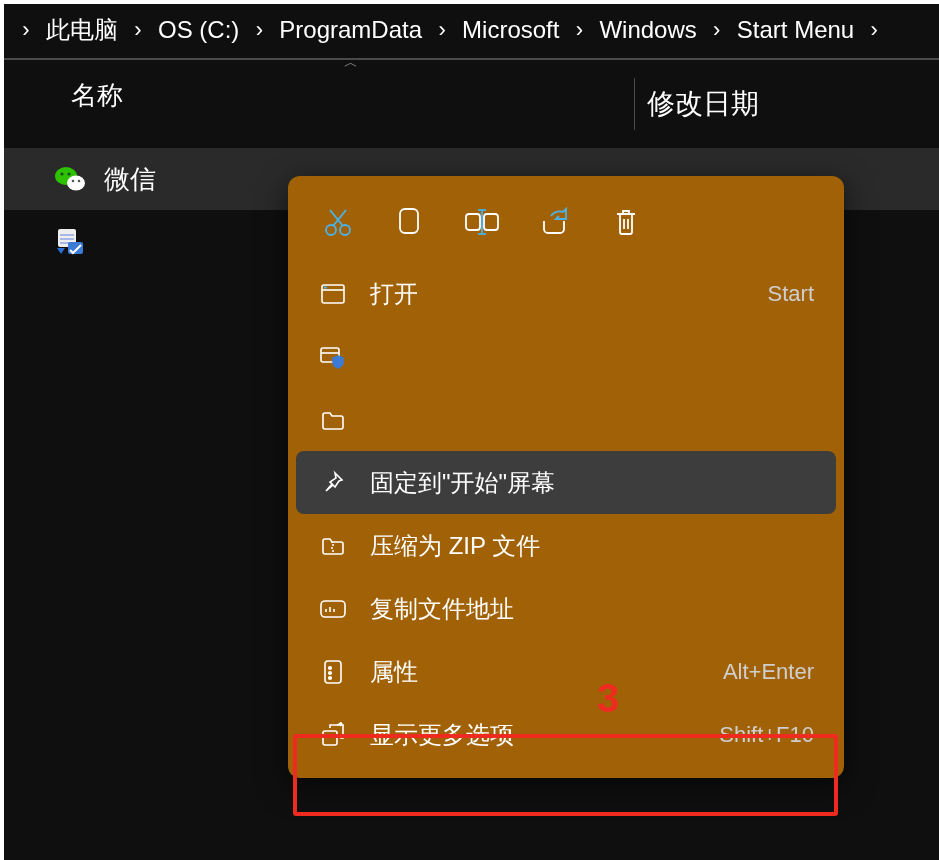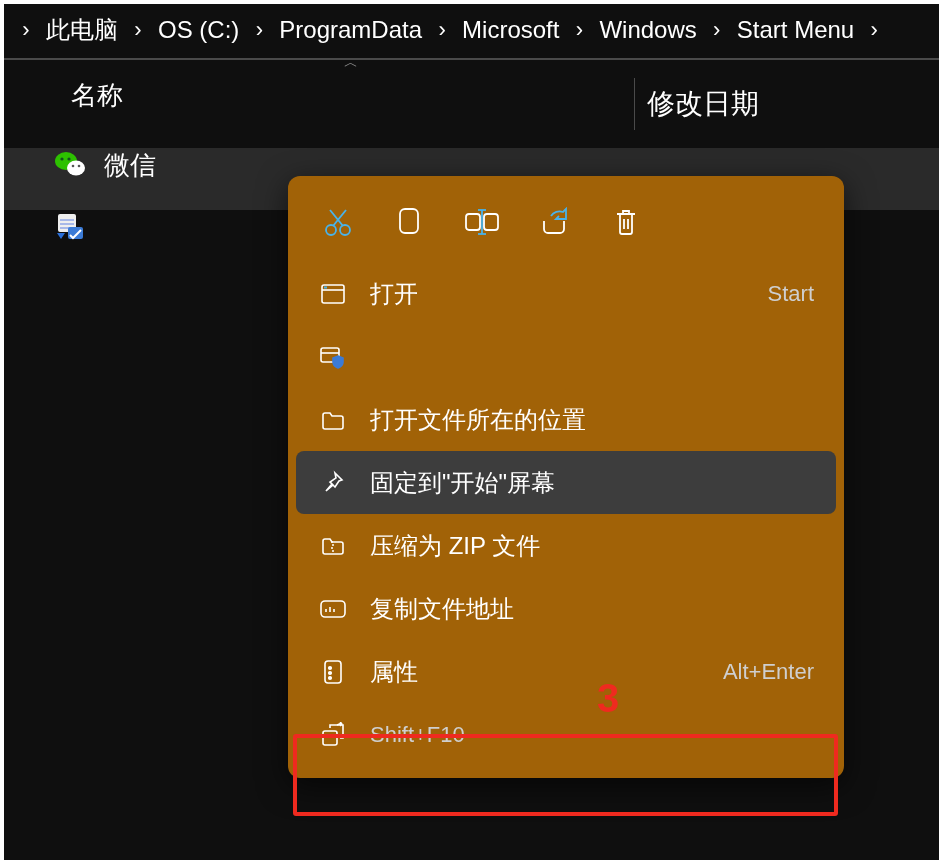--- a/index.html
+++ b/index.html
@@ -63,21 +63,21 @@
       top: -6px;
       color: #888;
       font-size: 14px;
     }
     
     .file-list {
       margin-top: 18px;
     }
     .file-row {
       display: flex;
-      align-items: flex-start;
+      align-items: center;
       height: 62px;
       padding-left: 50px;
       font-size: 26px;
     }
     .file-row.selected {
       background: #2a2a2a;
     }
     .file-icon {
       width: 32px;
       height: 32px;
@@ -275,21 +275,20 @@
       </span>
       <span class="mi-shortcut"></span>
     </div>
 
     <div class="menu-item">
       <span class="mi-icon">
         <svg width="26" height="22" viewBox="0 0 26 22" fill="none" stroke="#fff" stroke-width="1.6">
           <path d="M3 6 a2 2 0 0 1 2 -2 h5 l2 3 h9 a2 2 0 0 1 2 2 v9 a2 2 0 0 1 -2 2 H5 a2 2 0 0 1 -2 -2 z"></path>
         </svg>
       </span>
-      <span class="mi-label">打开文件所在的位置</span>
       <span class="mi-shortcut"></span>
     </div>
 
     <div class="menu-item hover">
       <span class="mi-icon">
         <svg width="26" height="26" viewBox="0 0 26 26" fill="none" stroke="#fff" stroke-width="1.6">
           <path d="M15 3 l7 7 l-3 1 l-4 6 l-3 -3 l-6 7 l7 -6 l-3 -3 l6 -4 z"></path>
         </svg>
       </span>
       <span class="mi-label">固定到"开始"屏幕</span>
@@ -337,20 +336,21 @@
     </div>
 
     <div class="menu-item">
       <span class="mi-icon">
         <svg width="26" height="26" viewBox="0 0 26 26" fill="none" stroke="#fff" stroke-width="1.6">
           <rect x="3" y="9" width="14" height="14" rx="2"></rect>
           <path d="M10 6 V3 h13 v13 h-3"></path>
           <path d="M17 3 l5 -2 M20 0 l2 2 l-2 2" stroke-width="1.4"></path>
         </svg>
       </span>
+      <span class="mi-label">显示更多选项</span>
       <span class="mi-shortcut">Shift+F10</span>
     </div>
   </div>
 
   <div class="annotation-3">3</div>
   <div class="annotation-box"></div>
 
 </div>
 
 </body></html>

